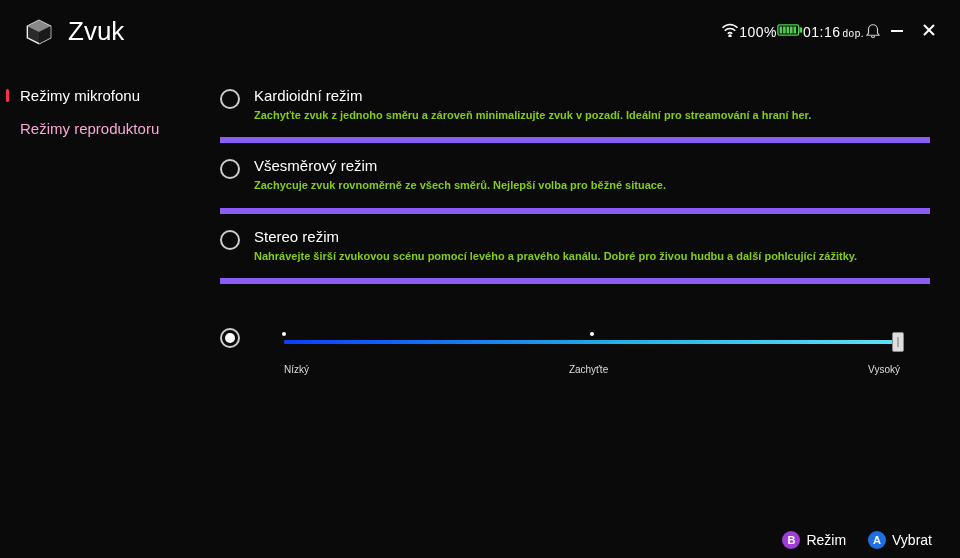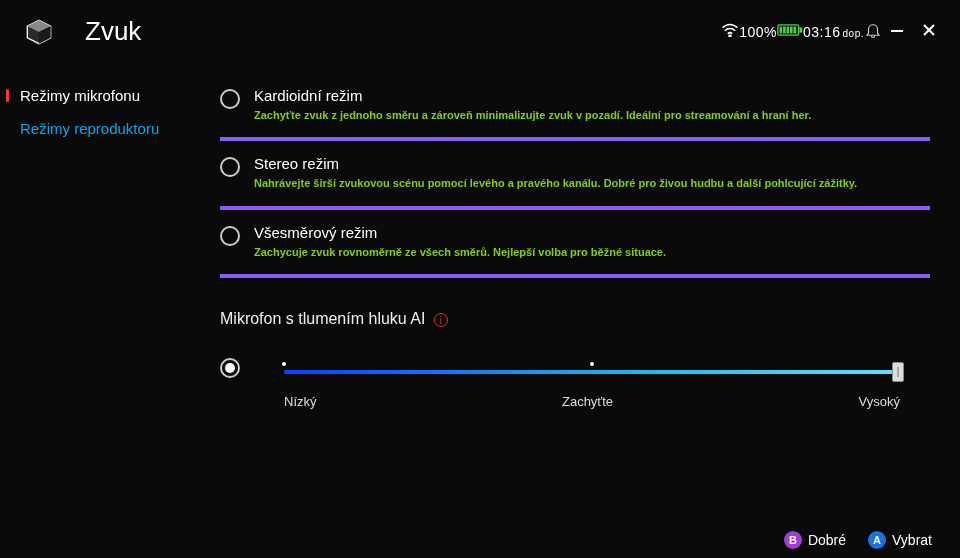--- a/index.html
+++ b/index.html
@@ -11,41 +11,41 @@
     font-size: 14px;
     position: relative;
   }
   
   .header {
     display: flex;
     align-items: center;
     justify-content: space-between;
     padding: 16px 24px 10px 24px;
   }
-  .header-left { display: flex; align-items: flex-end; gap: 31px; }
+  .header-left { display: flex; align-items: flex-end; gap: 14px; }
   .logo {
     width: 30px; height: 30px; display:flex; align-items:center; justify-content:center;
   }
   .title { font-size: 26px; font-weight: 400; color: #fff; }
   .header-right { display: flex; align-items: center; color: #fff; font-size: 14px; }
   .status-text { font-size: 14px; letter-spacing: 0.5px; }
   .status-text .am { font-size: 10px; margin-left:2px;}
   .window-controls { display:flex; gap:18px; align-items:center; margin-left:8px;}
   .window-controls span { cursor:pointer; }
   
   .body-row { display:flex; height: calc(100% - 60px - 36px); }
   .sidebar {
     width: 200px;
     padding: 22px 0 0 0;
     flex-shrink:0;
   }
   .side-item {
     padding: 8px 20px;
     font-size: 15px;
-    color: #0ea5e9;
+    color: #f9a8d4;
     cursor:pointer;
     position:relative;
   }
   .side-item.active {
     color: #fff;
   }
   .side-item.active::before {
     content:"";
     position:absolute;
     left:6px; top:10px; bottom:10px;
@@ -60,21 +60,21 @@
   }
   .section-title {
     font-size: 16px;
     color: #eee;
     margin-bottom: 18px;
   }
   .option {
     display:flex;
     gap: 14px;
     padding: 10px 0 14px 0;
-    border-bottom: 4px solid #8b5cf6;
+    border-bottom: 6px solid #8b5cf6;
     margin-bottom: 4px;
   }
   .option:last-of-type { border-bottom:1px solid #333; }
   .radio {
     flex-shrink:0;
     width:20px; height:20px;
     border-radius:50%;
     border:2px solid #ccc;
     margin-top:2px;
     position:relative;
@@ -140,21 +140,21 @@
     content:"";
     position:absolute;
     left:50%; top:4px; bottom:4px;
     width:1px; background:#777;
     transform:translateX(-50%);
   }
   .slider-labels {
     display:flex;
     justify-content:space-between;
     margin-top:20px;
-    font-size:13px;
+    font-size:10px;
     color:#ddd;
     padding: 0 -4px;
   }
   
   .footer {
     position:absolute;
     bottom:0; left:0; right:0;
     height:36px;
     background: rgba(10,10,10,0.9);
     display:flex;
@@ -203,21 +203,21 @@
         <rect x="1" y="1" width="24" height="12" rx="2" fill="none" stroke="#4fd04f" stroke-width="1.5"></rect>
         <rect x="26" y="4" width="3" height="6" fill="#4fd04f"></rect>
         <rect x="3" y="3" width="3" height="8" fill="#4fd04f"></rect>
         <rect x="7" y="3" width="3" height="8" fill="#4fd04f"></rect>
         <rect x="11" y="3" width="3" height="8" fill="#4fd04f"></rect>
         <rect x="15" y="3" width="3" height="8" fill="#4fd04f"></rect>
         <rect x="19" y="3" width="3" height="8" fill="#4fd04f"></rect>
       </svg>
     </span>
     <span class="status-text">
-      <span>03:16</span><span class="am">dop.</span>
+      <span>01:16</span><span class="am">dop.</span>
     </span>
     <span>
       <svg width="18" height="18" viewBox="0 0 24 24" fill="none" stroke="#ccc" stroke-width="1.6">
         <path d="M6 16 V11 a6 6 0 0 1 12 0 V16 l2 3 H4 Z"></path>
           <path d="M10 20 a2 2 0 0 0 4 0"></path>
       </svg>
     </span>
     <div class="window-controls">
       <span>
         <svg width="14" height="14" viewBox="0 0 14 14">
@@ -250,39 +250,35 @@
       <div class="radio"></div>
       <div class="opt-body">
         <div class="opt-title">Kardioidní režim</div>
         <div class="opt-desc">Zachyťte zvuk z jednoho směru a zároveň minimalizujte zvuk v pozadí. Ideální pro streamování a hraní her.</div>
       </div>
     </div>
 
     <div class="option">
       <div class="radio"></div>
       <div class="opt-body">
+        <div class="opt-title">Všesměrový režim</div>
+        <div class="opt-desc">Zachycuje zvuk rovnoměrně ze všech směrů. Nejlepší volba pro běžné situace.</div>
+      </div>
+    </div>
+
+    <div class="option">
+      <div class="radio"></div>
+      <div class="opt-body">
         <div class="opt-title">Stereo režim</div>
         <div class="opt-desc">Nahrávejte širší zvukovou scénu pomocí levého a pravého kanálu. Dobré pro živou hudbu a další pohlcující zážitky.</div>
       </div>
     </div>
 
-    <div class="option">
-      <div class="radio"></div>
-      <div class="opt-body">
-        <div class="opt-title">Všesměrový režim</div>
-        <div class="opt-desc">Zachycuje zvuk rovnoměrně ze všech směrů. Nejlepší volba pro běžné situace.</div>
-      </div>
-    </div>
-
     <div class="section-gap"></div>
 
-    <div class="section-title">
-      <span>Mikrofon s tlumením hluku AI</span>
-      <span class="info">i</span>
-    </div>
 
     <div class="option" style="border-bottom:none; padding-bottom:6px;">
       <div class="radio selected"></div>
       <div class="opt-body">
 
         <div class="slider-wrap">
           <div style="position:relative;">
             <div class="slider-tick" style="left:0%"></div>
             <div class="slider-tick" style="left:50%"></div>
             <div class="slider-tick" style="left:100%"></div>
@@ -299,19 +295,19 @@
         </div>
       </div>
     </div>
 
   </div>
 </div>
 
 <div class="footer">
   <div class="btn">
     <span class="circle-b">B</span>
-    <span>Dobré</span>
+    <span>Režim</span>
   </div>
   <div class="btn">
     <span class="circle-a">A</span>
     <span>Vybrat</span>
   </div>
 </div>
 
 </body></html>

